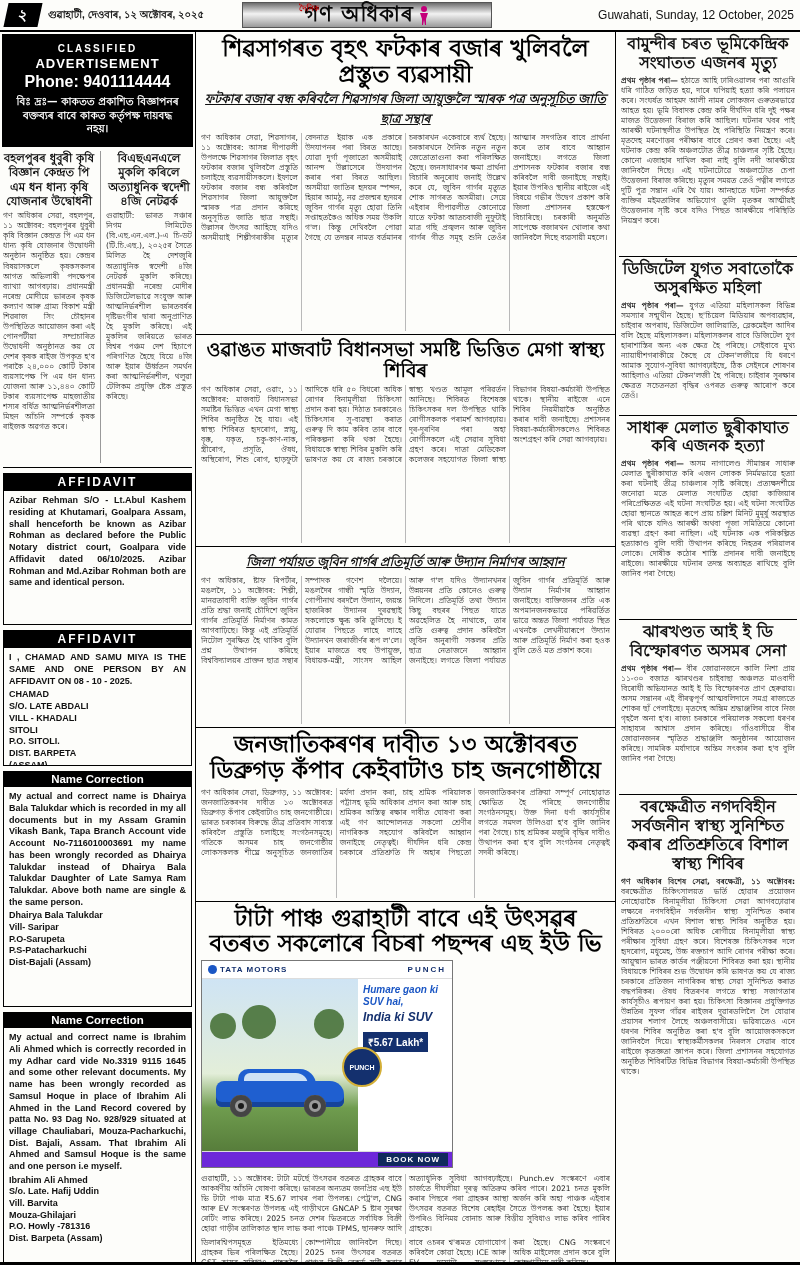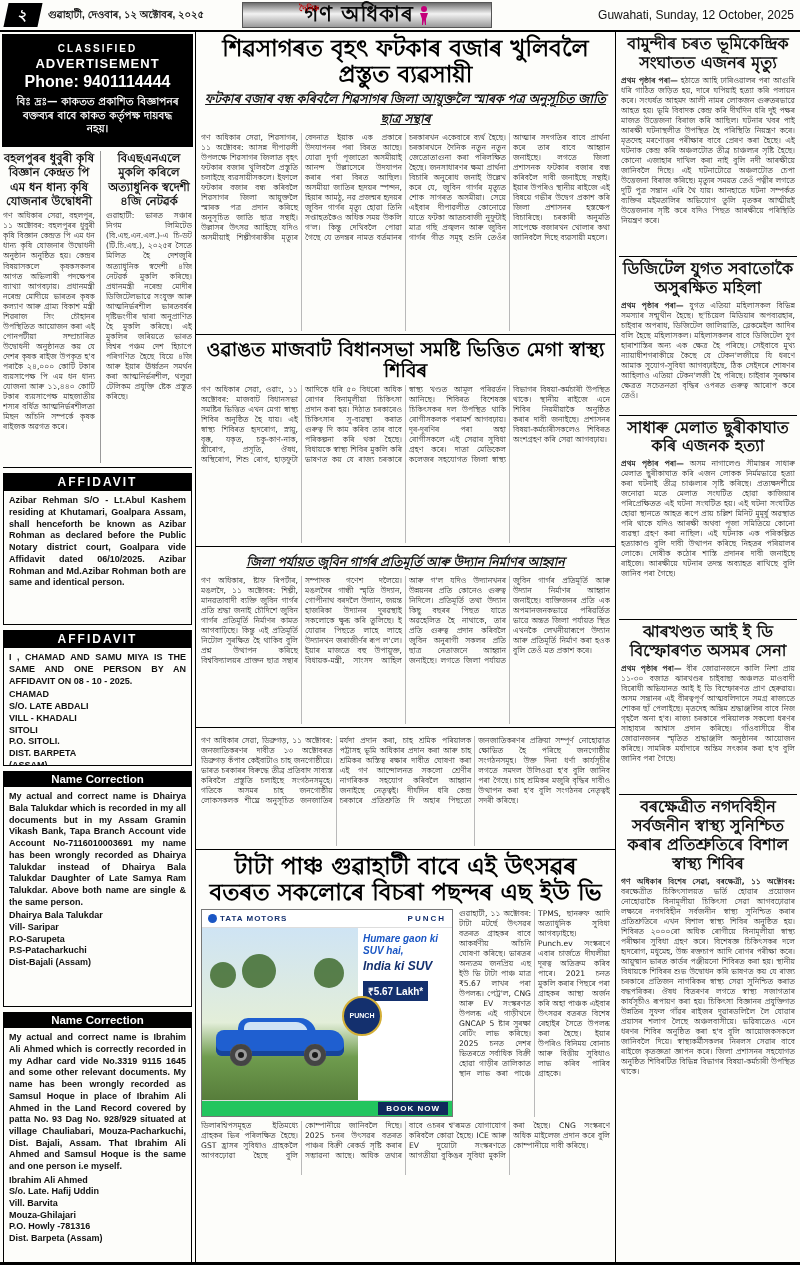--- a/index.html
+++ b/index.html
@@ -64,21 +64,21 @@
   .legal {
     border:1px solid #000; border-top:none; padding:4px 5px;
     font-size:9px; font-weight:bold; line-height:1.3; text-align:justify; overflow:hidden;
   }
   .legal .sig { text-align:left; margin-top:2px; white-space:pre-line; }
   .aff1-body { height:134px; } .aff2-body { height:118px; }
   .nc1-body { height:220px; } .nc2-body { height:236px; }
   
   .a1-body { height:198px; } .a2-body { height:158px; }
   .a3-body { height:148px; } .a4-body { height:110px; }
-  .a5-row { display:flex; gap:6px; margin-top:3px; }
+  .a5-row { display:flex; gap:6px; margin-top:3px;flex-direction:column; }
   .a5-side { flex:1; height:208px; }
   .a5-strip { height:54px; margin-top:4px; }
   
   .ad { width:252px; height:208px; border:1px solid #777; position:relative; background:#fff; overflow:hidden; flex:none; }
   .ad-top { height:18px; display:flex; align-items:center; justify-content:space-between; padding:0 6px; border-bottom:1px solid #ddd; }
   .ad-brand { font-size:8px; font-weight:bold; color:#14306e; letter-spacing:1px; display:flex; align-items:center; gap:3px; }
   .tata-dot { width:9px; height:9px; border-radius:50%; background:#1a56c4; display:inline-block; }
   .ad-prod { font-size:8px; font-weight:bold; color:#14306e; letter-spacing:2px; }
   .ad-scene { position:absolute; left:0; top:18px; width:158px; bottom:16px;
     background:linear-gradient(180deg,#cfe4f4 0%,#e3eed9 55%,#6f9c4e 75%,#577d3b 100%); }
@@ -89,21 +89,21 @@
   .suv-win { position:absolute; bottom:32px; left:28px; width:64px; height:12px; background:#cfe2f5; border-radius:6px 12px 0 0; }
   .wheel { position:absolute; bottom:0; width:22px; height:22px; background:#1a1a1a; border-radius:50%; box-shadow:inset 0 0 0 5px #444, inset 0 0 0 8px #999; }
   .w1 { left:14px; } .w2 { left:88px; }
   .ad-panel { position:absolute; right:0; top:18px; width:94px; bottom:16px; background:#fff; padding:5px 5px 0; }
   .ad-slogan { color:#1a56c4; font-weight:bold; font-size:10px; line-height:1.2; font-style:italic; }
   .ad-slogan2 { color:#14306e; font-weight:bold; font-size:12px; margin-top:2px; font-style:italic; }
   .ad-price { margin-top:8px; background:#14306e; color:#fff; font-weight:bold; font-size:10px; padding:3px 5px; display:inline-block; }
   .ad-badge { position:absolute; right:70px; top:86px; width:40px; height:40px; border-radius:50%;
     background:#14306e; border:2px solid #d4af37; color:#fff; font-size:7px; font-weight:bold;
     display:flex; align-items:center; justify-content:center; text-align:center; }
-  .ad-foot { position:absolute; left:0; right:0; bottom:0; height:16px; background:#22c55e; border-top:1px solid #ddd;
+  .ad-foot { position:absolute; left:0; right:0; bottom:0; height:16px; background:#6d28d9; border-top:1px solid #ddd;
     display:flex; align-items:center; justify-content:flex-end; padding:0 4px; }
   .ad-cta { background:#102a5c; color:#fff; font-size:8px; font-weight:bold; padding:2px 8px; letter-spacing:1px; }
   
   .r-art { border-bottom:1px solid #000; padding:3px 2px 4px; }
   .r-art:last-child { border-bottom:none; }
   .r-head { font-size:16px; font-weight:bold; text-align:center; line-height:1.18; font-family:"DejaVu Sans",sans-serif; margin-bottom:3px; }
   .r-b1 { height:176px; } .r-b2 { height:110px; } .r-b3 { height:156px; } .r-b4 { height:126px; } .r-b5 { height:388px; }
 </style>
 </head>
 <body>
@@ -198,20 +198,21 @@
         <div class="headline hl">ওৱাঙত মাজবাট বিধানসভা সমষ্টি ভিত্তিত মেগা স্বাস্থ্য শিবিৰ</div>
         <div class="bt cols-4 a2-body" style="margin-top:3px;">গণ অধিকাৰ সেৱা, ওৱাং, ১১ অক্টোবৰ: মাজবাট বিধানসভা সমষ্টিৰ ভিত্তিত এখন মেগা স্বাস্থ্য শিবিৰ অনুষ্ঠিত হৈ যায়। এই স্বাস্থ্য শিবিৰত হৃদৰোগ, স্নায়ু, বৃক্ক, যকৃত, চকু-কাণ-নাক, স্ত্ৰীৰোগ, প্ৰসূতি, ঔষধ, অস্থিৰোগ, শিশু ৰোগ, হাড়ফুটা আদিকে ধৰি ৫০ বিধৰো অধিক ৰোগৰ বিনামূলীয়া চিকিৎসা প্ৰদান কৰা হয়। দিঠাত চৰকাৰেও চিকিৎসাৰ সু-ব্যৱস্থা কৰাত গুৰুত্ব দি কাম কৰিব তাৰ বাবে পৰিকল্পনা কৰি থকা হৈছে। বিধায়কে স্বাস্থ্য শিবিৰ মুকলি কৰি ভাষণত কয় যে ৰাজ্য চৰকাৰে স্বাস্থ্য খণ্ডত আমূল পৰিৱৰ্তন আনিছে। শিবিৰত বিশেষজ্ঞ চিকিৎসকৰ দল উপস্থিত থাকি ৰোগীসকলক পৰামৰ্শ আগবঢ়ায়। দূৰ-দূৰণিৰ পৰা অহা ৰোগীসকলে এই সেৱাৰ সুবিধা গ্ৰহণ কৰে। দাতা মেডিকেল কলেজৰ সহযোগত জিলা স্বাস্থ্য বিভাগৰ বিষয়া-কৰ্মচাৰী উপস্থিত থাকে। স্থানীয় ৰাইজে এনে শিবিৰ নিয়মীয়াকৈ অনুষ্ঠিত কৰাৰ দাবী জনাইছে। প্ৰশাসনৰ বিষয়া-কৰ্মচাৰীসকলেও শিবিৰত অংশগ্ৰহণ কৰি সেৱা আগবঢ়ায়।</div>
       </div>
 
       <div class="art">
         <div class="sub">জিলা পৰ্যায়ত জুবিন গাৰ্গৰ প্ৰতিমূৰ্তি আৰু উদ্যান নিৰ্মাণৰ আহ্বান</div>
         <div class="bt cols-4 a3-body">গণ অধিকাৰ, ষ্টাফ ৰিপৰ্টাৰ, মঙলদৈ, ১১ অক্টোবৰ: শিল্পী, মানৱতাবাদী ব্যক্তি জুবিন গাৰ্গৰ প্ৰতি শ্ৰদ্ধা জনাই চৌদিশে জুবিন গাৰ্গৰ প্ৰতিমূৰ্তি নিৰ্মাণৰ কামত আগবাঢ়িছে। কিন্তু এই প্ৰতিমূৰ্তি নিটোল সুৰক্ষিত হৈ থাকিব বুলি প্ৰশ্ন উত্থাপন কৰিছে বিশ্ববিদ্যালয়ৰ প্ৰাক্তন ছাত্ৰ সন্থাৰ সম্পাদক গণেশ দলৈয়ে। মঙলদৈৰ গান্ধী স্মৃতি উদ্যান, গোপীনাথ বৰদলৈ উদ্যান, জয়ন্ত হাজৰিকা উদ্যানৰ দুৰৱস্থাই সকলোকে ক্ষুব্ধ কৰি তুলিছে। ই যোৱাৰ পিছতে লাহে লাহে উদ্যানখন জৰাজীৰ্ণৰ ৰূপ ল'লে। ইয়াৰ মাজতে বহু উপায়ুক্ত, বিধায়ক-মন্ত্ৰী, সাংসদ আহিল আৰু গ'ল যদিও উদ্যানখনৰ উন্নয়নৰ প্ৰতি কোনেও গুৰুত্ব নিদিলে। প্ৰতিমূৰ্তি তথা উদ্যান কিছু বছৰৰ পিছত যাতে অৱহেলিত হৈ নাথাকে, তাৰ প্ৰতি গুৰুত্ব প্ৰদান কৰিবলৈ জুবিন অনুৰাগী সকলৰ প্ৰতি ছাত্ৰ নেতাজনে আহ্বান জনাইছে। লগতে জিলা পৰ্যায়ত জুবিন গাৰ্গৰ প্ৰতিমূৰ্তি আৰু উদ্যান নিৰ্মাণৰ আহ্বান জনাইছে। ব্যক্তিজনৰ প্ৰতি এক অপমানজনকভাৱে পৰিৱৰ্তিত ভাৱে অন্তত জিলা পৰ্যায়ত স্থিত এখনকৈ লেখনীয়াৰূপে উদ্যান আৰু প্ৰতিমূৰ্তি নিৰ্মাণ কৰা হওক বুলি তেওঁ মত প্ৰকাশ কৰে।</div>
       </div>
 
       <div class="art">
+        <div class="headline hx">জনজাতিকৰণৰ দাবীত ১৩ অক্টোবৰত ডিব্ৰুগড় কঁপাব কেইবাটাও চাহ জনগোষ্ঠীয়ে</div>
         <div class="bt cols-3 a4-body" style="margin-top:4px;">গণ অধিকাৰ সেৱা, ডিব্ৰুগড়, ১১ অক্টোবৰ: জনজাতিকৰণৰ দাবীত ১৩ অক্টোবৰত ডিব্ৰুগড় কঁপাব কেইবাটাও চাহ জনগোষ্ঠীয়ে। ভাৰত চৰকাৰৰ বিৰুদ্ধে তীব্ৰ প্ৰতিবাদ সাব্যস্ত কৰিবলৈ প্ৰস্তুতি চলাইছে সংগঠনসমূহে। গতিকে অসমৰ চাহ জনগোষ্ঠীয় লোকসকলক শীঘ্ৰে অনুসূচিত জনজাতিৰ মৰ্যদা প্ৰদান কৰা, চাহ শ্ৰমিক পৰিয়ালক পট্টাসহ ভূমি অধিকাৰ প্ৰদান কৰা আৰু চাহ শ্ৰমিকৰ অস্তিত্ব ৰক্ষাৰ দাবীত ঘোষণা কৰা এই গণ আন্দোলনত সকলো শ্ৰেণীৰ নাগৰিকক সহযোগ কৰিবলৈ আহ্বান জনাইছে নেতৃত্বই। দীৰ্ঘদিন ধৰি কেন্দ্ৰ চৰকাৰে প্ৰতিশ্ৰুতি দি অহাৰ পিছতো জনজাতিকৰণৰ প্ৰক্ৰিয়া সম্পূৰ্ণ নোহোৱাত ক্ষোভিত হৈ পৰিছে জনগোষ্ঠীয় সংগঠনসমূহ। উক্ত দিনা ধৰ্ণা কাৰ্যসূচীৰ লগতে সমদল উলিওৱা হ'ব বুলি জানিব পৰা গৈছে। চাহ শ্ৰমিকৰ মজুৰি বৃদ্ধিৰ দাবীও উত্থাপন কৰা হ'ব বুলি সংগঠনৰ নেতৃত্বই সদৰী কৰিছে।</div>
       </div>
 
       <div class="art" style="border-bottom:none;">
         <div class="headline hx">টাটা পাঞ্চ গুৱাহাটী বাবে এই উৎসৱৰ বতৰত সকলোৰে বিচৰা পছন্দৰ এছ ইউ ভি</div>
         <div class="a5-row">
 
           <div class="ad">
             <div class="ad-top">
               <span class="ad-brand">

